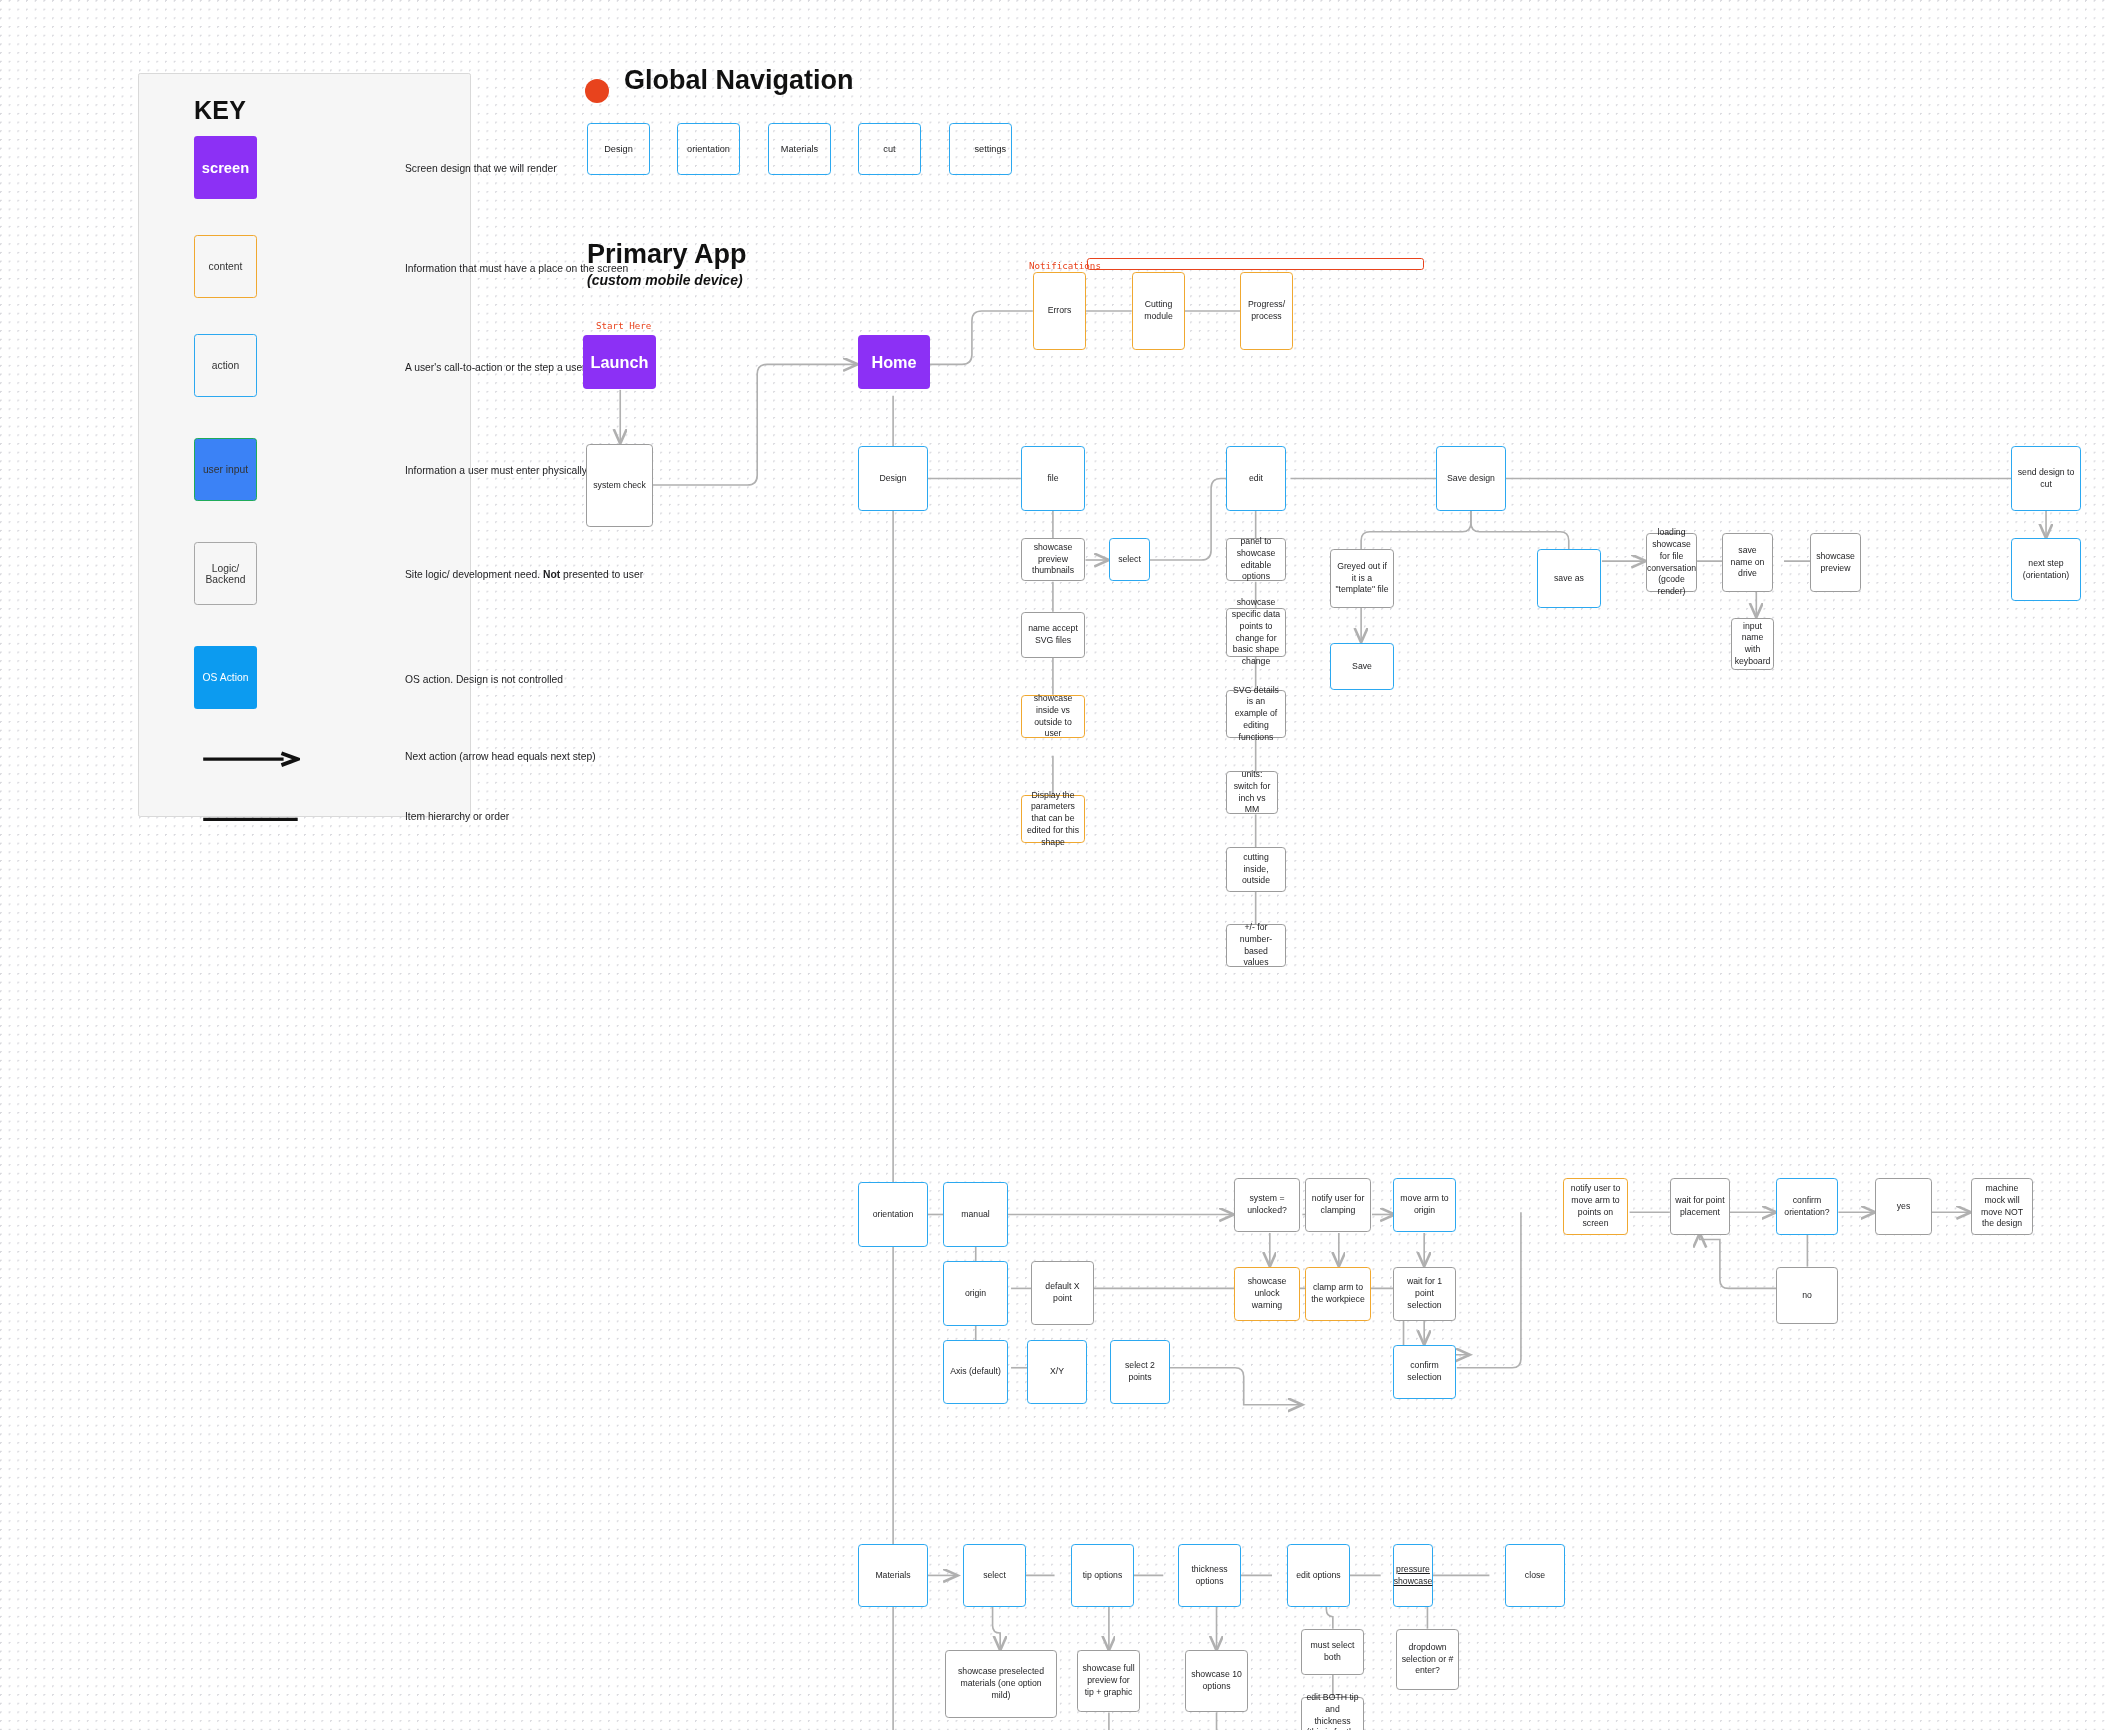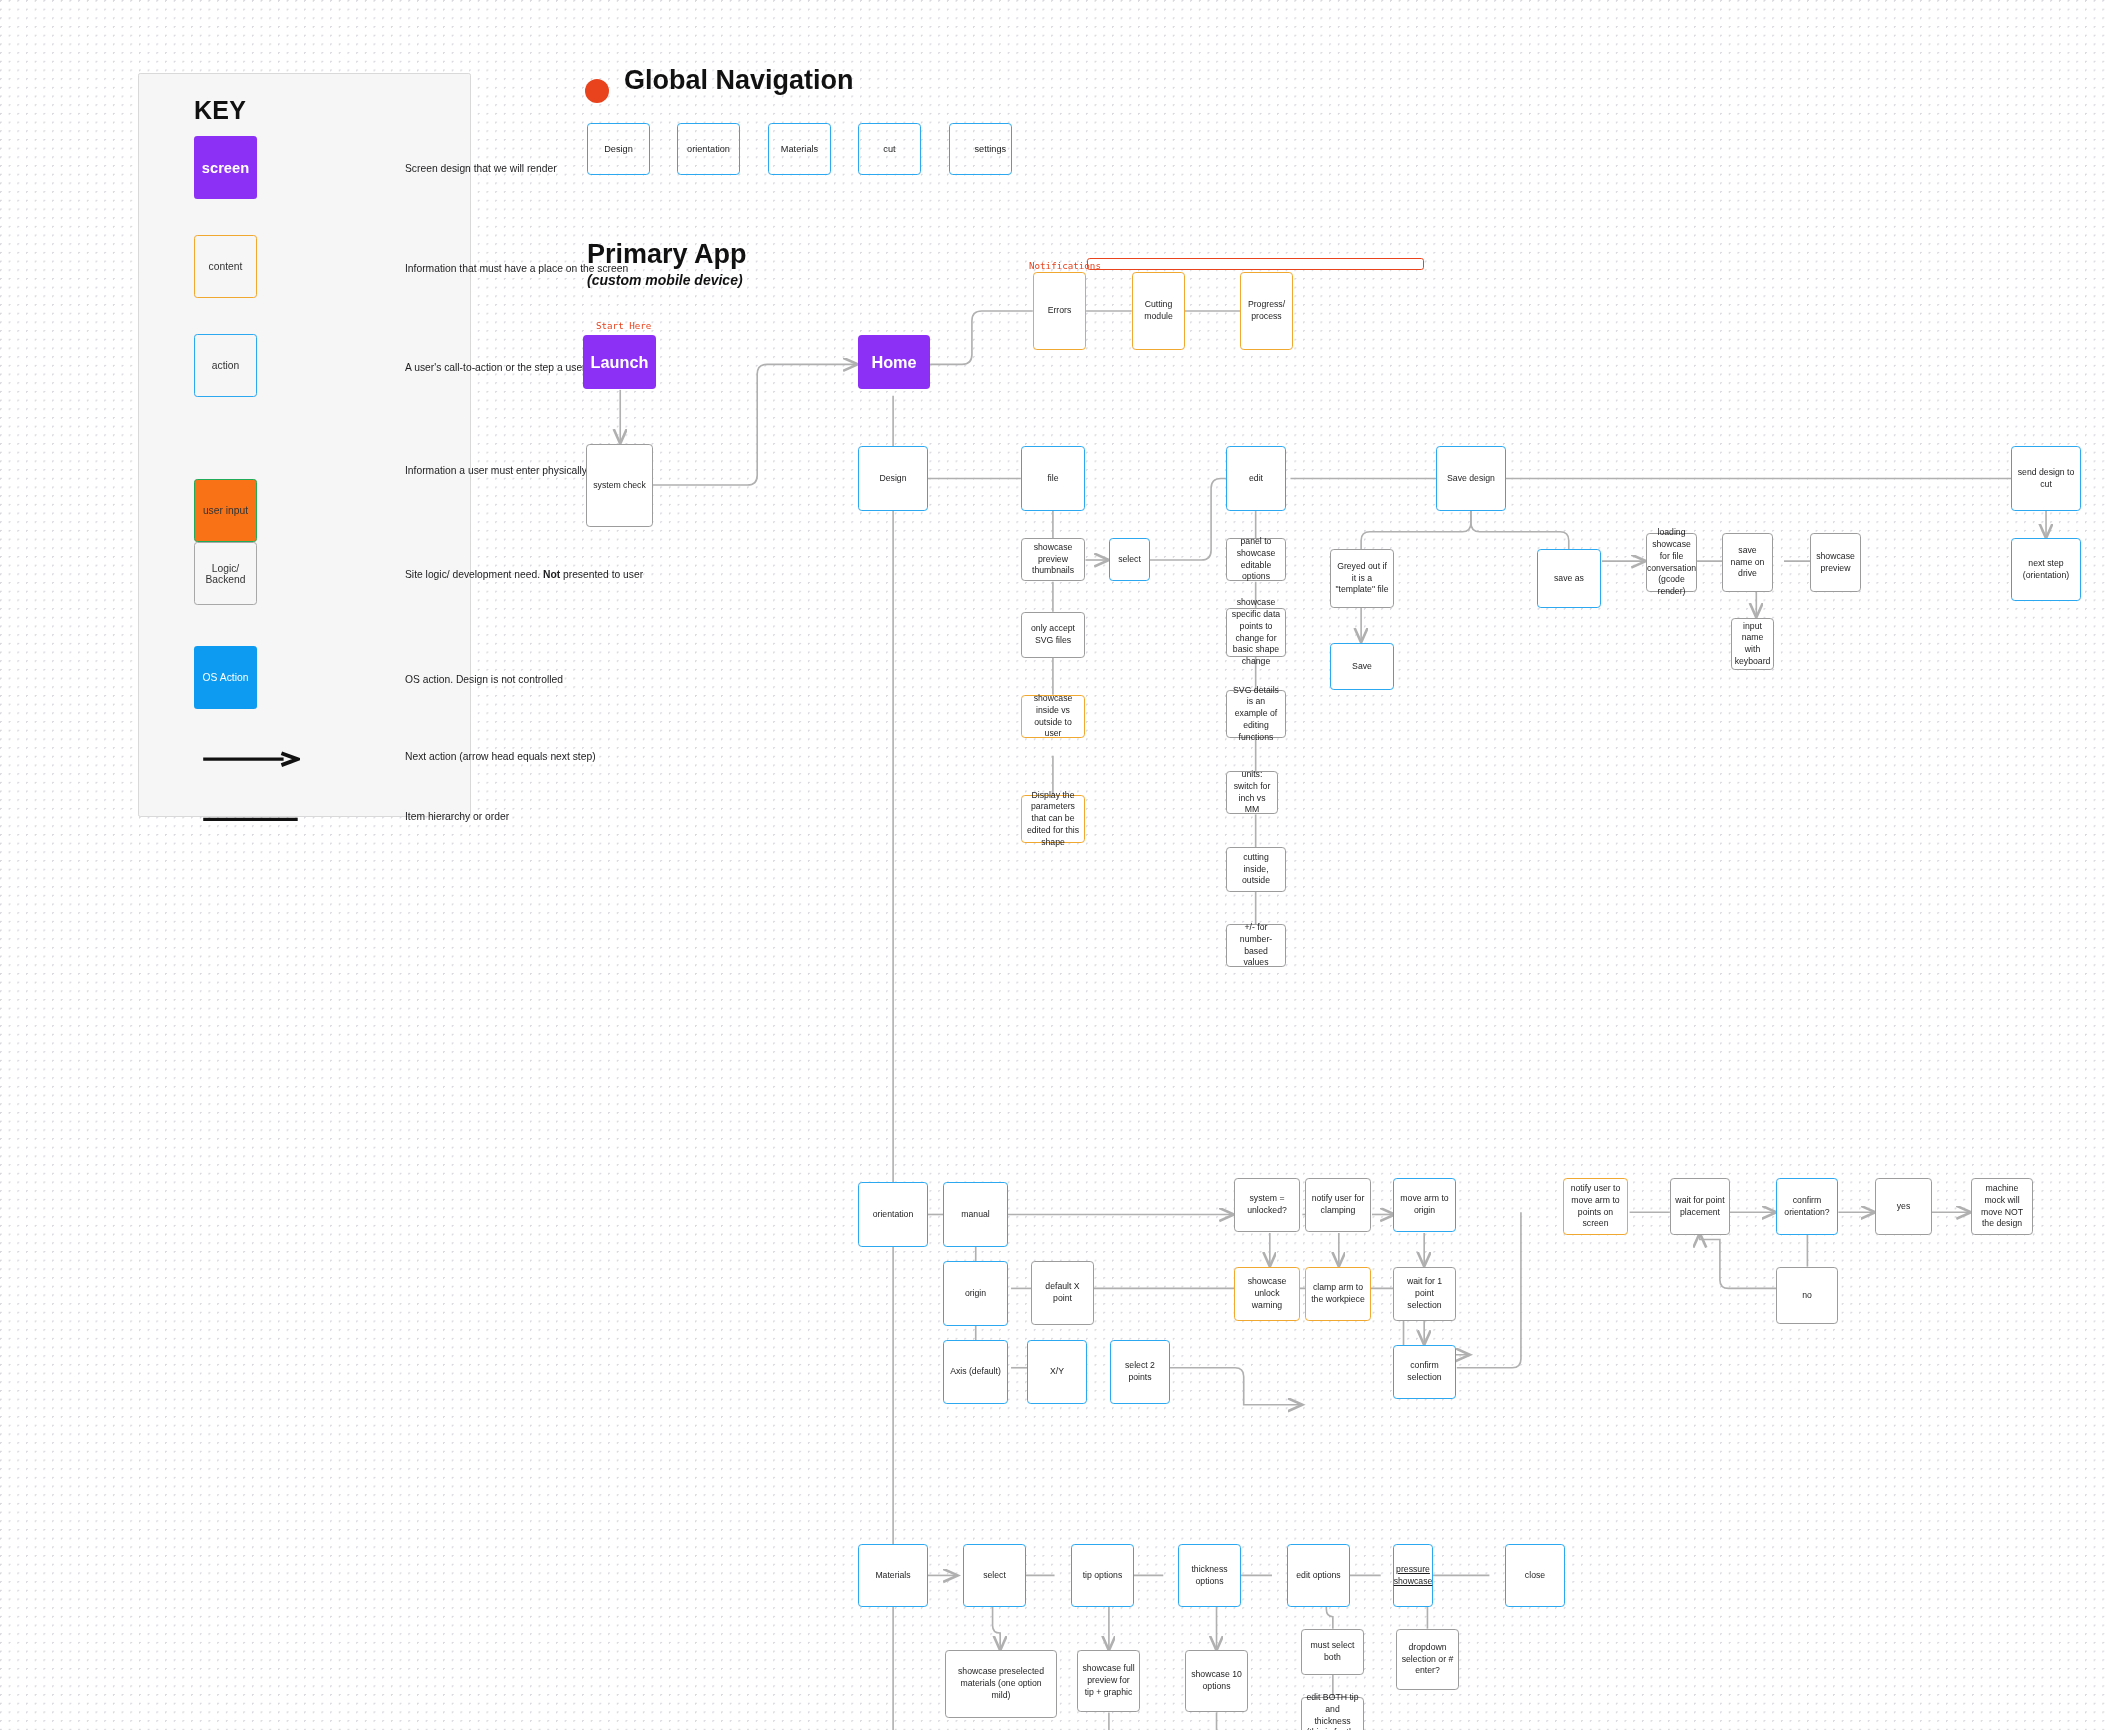--- a/index.html
+++ b/index.html
@@ -36,21 +36,21 @@
   .key-swatch {
     position: absolute; left: 55px;
     width: 63px; height: 63px;
     border-radius: 3.3px;
     display: flex; align-items: center; justify-content: center;
     font-size: 10.3px; color: #333; text-align: center;
   }
   .key-swatch.screen { background: #8c30f5; color: #fff; font-weight: bold; font-size: 14.7px; border: none; }
   .key-swatch.content { background: #f6f6f6; border: 1.4px solid #f0a830; }
   .key-swatch.action { background: #f6f6f6; border: 1.4px solid #2ba8f0; }
-  .key-swatch.userinput { background: #f97316; border: 1.4px solid #1fab5a; margin-top: 41px; }
+  .key-swatch.userinput { background: #3b82f6; border: 1.4px solid #1fab5a; }
   .key-swatch.logic { background: #f6f6f6; border: 1.4px solid #a8a8a8; }
   .key-swatch.osaction { background: #0c9bf0; color: #fff; border: none; }
   .key-desc {
     position: absolute; left: 266px;
     font-size: 10.3px; color: #1d1d1f; white-space: nowrap;
   }
   .key-arrow { position: absolute; left: 63px; }
   .key-line { position: absolute; left: 63px; }
 
   
@@ -278,21 +278,21 @@
   <div class="node n-screen" style="left:858px; top:335px; width:72px; height:54px;">Home</div>
   <div class="node n-logic" style="left:586px; top:444px; width:67px; height:83px;text-align:right;">system check</div>
 
   <div class="node n-content" style="left:1033px; top:272px; width:53px; height:78px;">Errors</div>
   <div class="node n-content" style="left:1132px; top:272px; width:53px; height:78px;">Cutting module</div>
   <div class="node n-content" style="left:1240px; top:272px; width:53px; height:78px;">Progress/ process</div>
 
   <div class="node n-action" style="left:858px; top:446px; width:70px; height:65px;">Design</div>
   <div class="node n-action" style="left:1021px; top:446px; width:64px; height:65px;">file</div>
   <div class="node n-logic" style="left:1021px; top:538px; width:64px; height:43px;">showcase preview thumbnails</div>
-  <div class="node n-logic" style="left:1021px; top:612px; width:64px; height:46px;">only accept SVG files</div>
+  <div class="node n-logic" style="left:1021px; top:612px; width:64px; height:46px;">name accept SVG files</div>
   <div class="node n-content" style="left:1021px; top:695px; width:64px; height:43px;">showcase inside vs outside to user</div>
   <div class="node n-content" style="left:1021px; top:795px; width:64px; height:48px;">Display the parameters that can be edited for this shape</div>
   <div class="node n-action" style="left:1109px; top:538px; width:41px; height:43px;">select</div>
 
   <div class="node n-action" style="left:1226px; top:446px; width:60px; height:65px;">edit</div>
   <div class="node n-logic" style="left:1226px; top:538px; width:60px; height:43px;">panel to showcase editable options</div>
   <div class="node n-logic" style="left:1226px; top:608px; width:60px; height:49px;">showcase specific data points to change for basic shape change</div>
   <div class="node n-logic" style="left:1226px; top:690px; width:60px; height:48px;">SVG details is an example of editing functions</div>
   <div class="node n-logic" style="left:1226px; top:771px; width:52px; height:43px;">units: switch for inch vs MM</div>
   <div class="node n-logic" style="left:1226px; top:847px; width:60px; height:45px;">cutting inside, outside</div>

